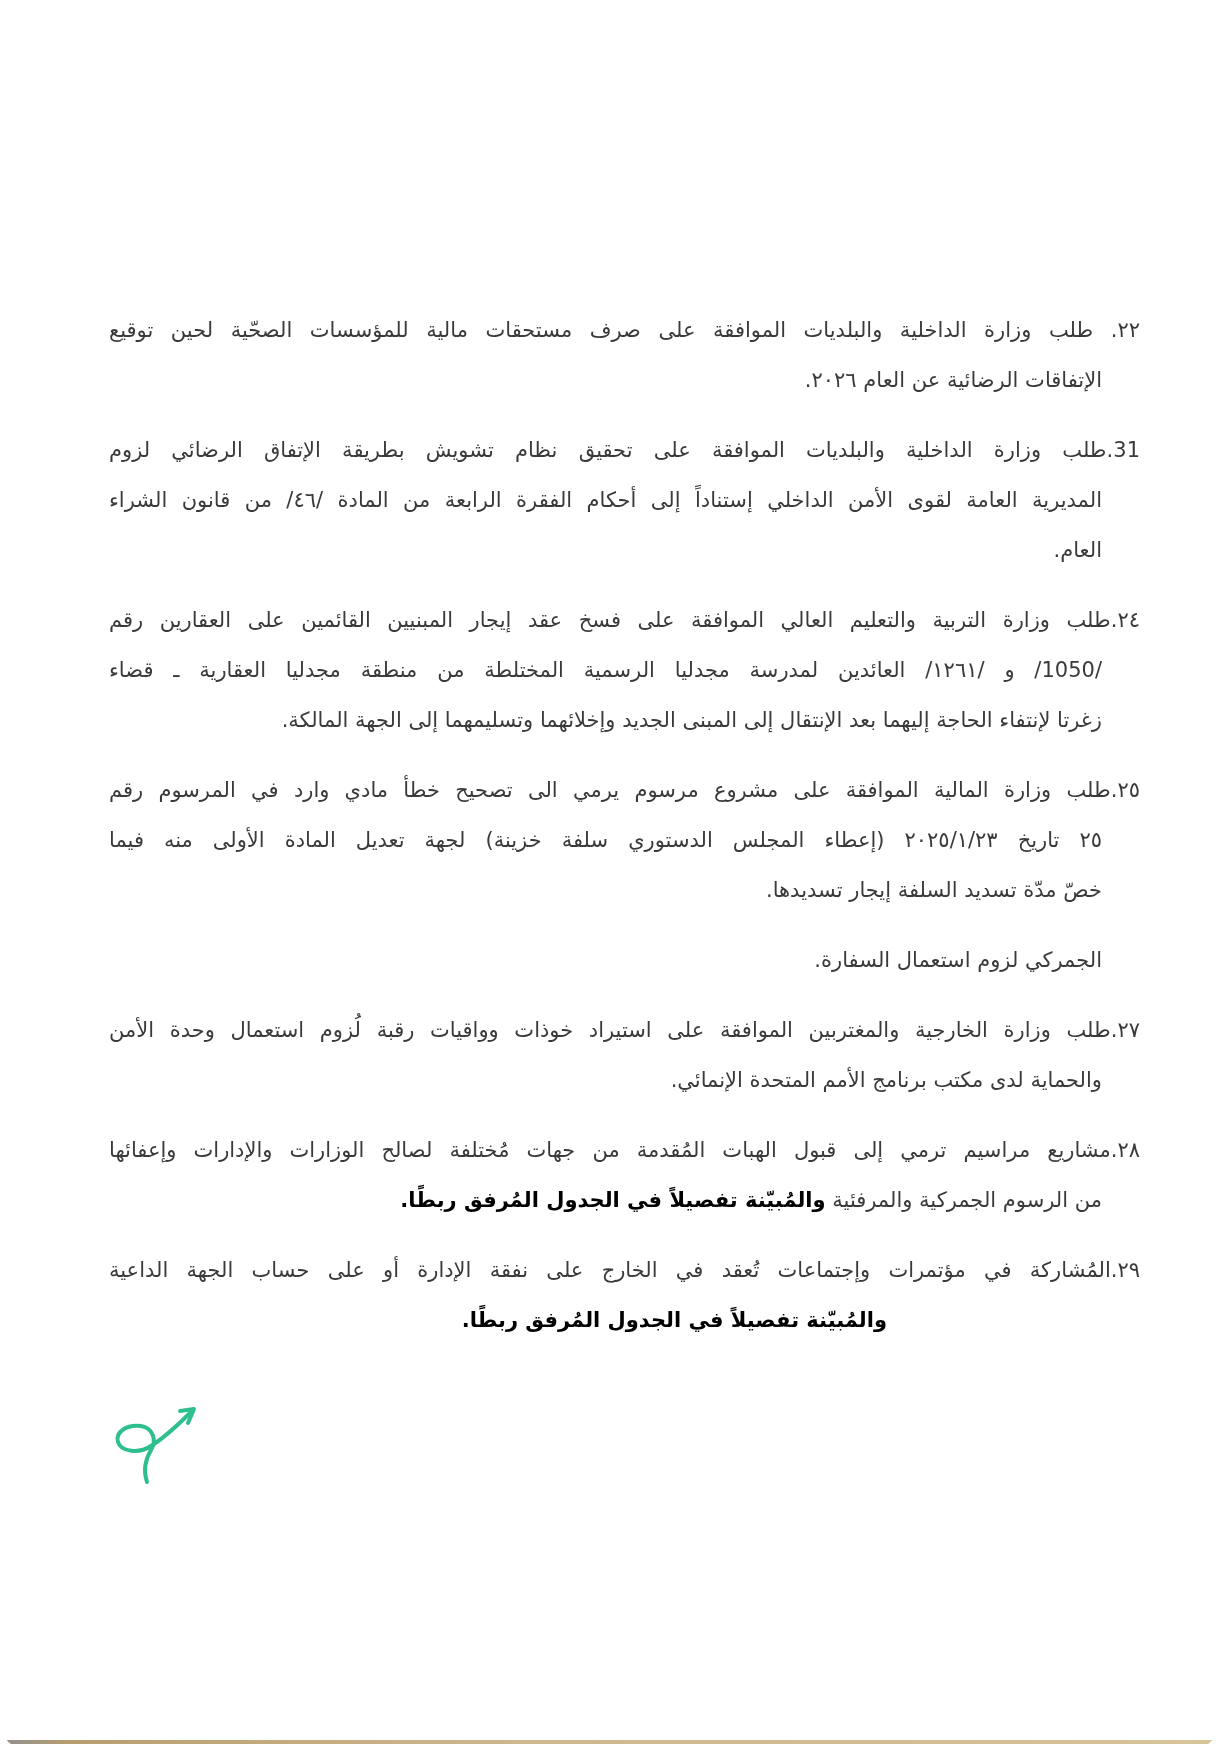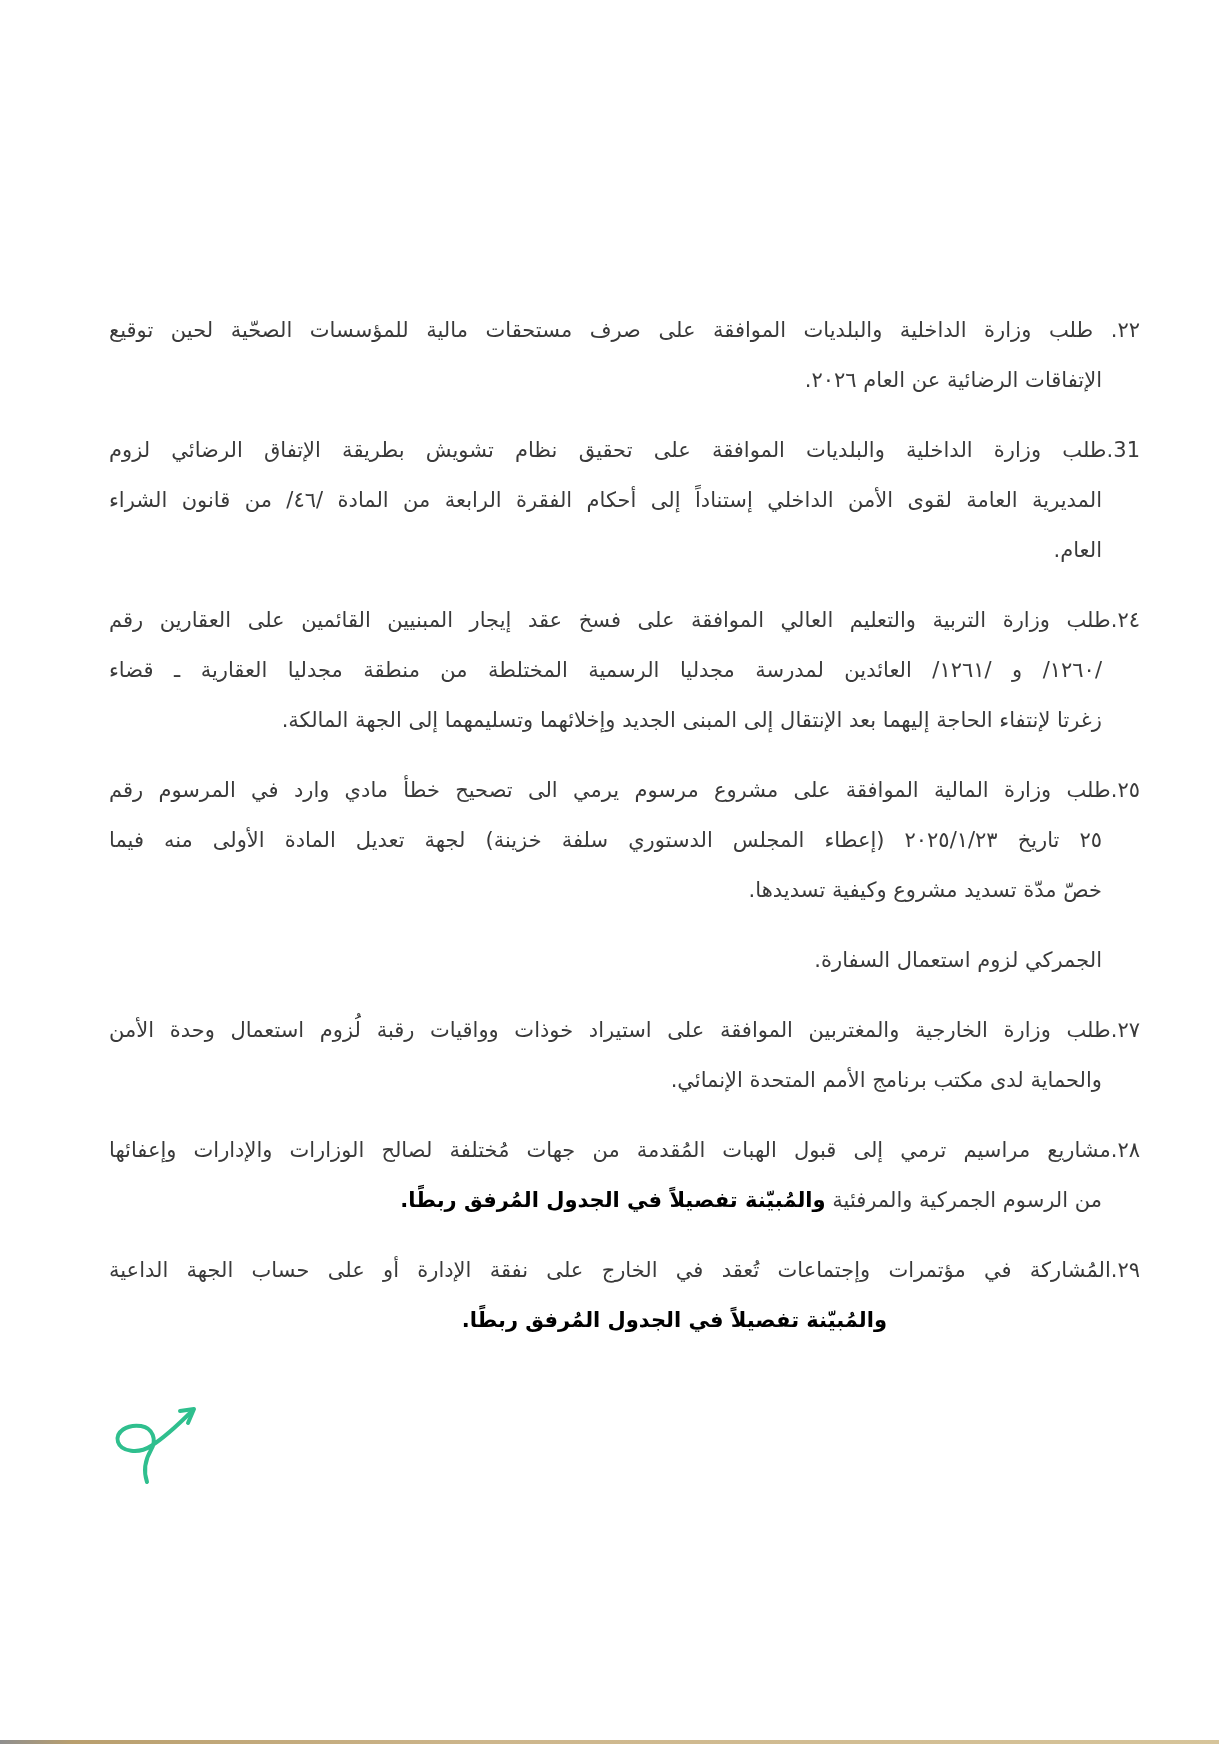--- a/index.html
+++ b/index.html
@@ -3,20 +3,21 @@
 <meta charset="utf-8">
 <style>
   html,body{margin:0;padding:0;background:#ffffff;}
   .page{
     position:relative;
     width:1219px;
     height:1750px;
     background:#ffffff;
     overflow:hidden;
     font-family:"DejaVu Sans", sans-serif;
+    border-radius:28px;
   }
   .doc{
     position:absolute;
     top:305px;
     right:79px;
     width:1031px;
     direction:rtl;
     color:#3a3a3a;
     font-size:21px;
   }
@@ -56,27 +57,27 @@
         <div class="line full first"><span>٢٢. طلب وزارة الداخلية والبلديات الموافقة على صرف مستحقات مالية للمؤسسات الصحّية لحين توقيع</span></div>
         <div class="line last"><span>الإتفاقات الرضائية عن العام ٢٠٢٦.</span></div>
       </div>
       <div class="item">
         <div class="line full first"><span>31.طلب وزارة الداخلية والبلديات الموافقة على تحقيق نظام تشويش بطريقة الإتفاق الرضائي لزوم</span></div>
         <div class="line full"><span>المديرية العامة لقوى الأمن الداخلي إستناداً إلى أحكام الفقرة الرابعة من المادة /٤٦/ من قانون الشراء</span></div>
         <div class="line last"><span>العام.</span></div>
       </div>
       <div class="item">
         <div class="line full first"><span>٢٤.طلب وزارة التربية والتعليم العالي الموافقة على فسخ عقد إيجار المبنيين القائمين على العقارين رقم</span></div>
-        <div class="line full"><span>/١٢٦٠/ و /١٢٦١/ العائدين لمدرسة مجدليا الرسمية المختلطة من منطقة مجدليا العقارية ـ قضاء</span></div>
+        <div class="line full"><span>/1050/ و /١٢٦١/ العائدين لمدرسة مجدليا الرسمية المختلطة من منطقة مجدليا العقارية ـ قضاء</span></div>
         <div class="line last"><span>زغرتا لإنتفاء الحاجة إليهما بعد الإنتقال إلى المبنى الجديد وإخلائهما وتسليمهما إلى الجهة المالكة.</span></div>
       </div>
       <div class="item">
         <div class="line full first"><span>٢٥.طلب وزارة المالية الموافقة على مشروع مرسوم يرمي الى تصحيح خطأ مادي وارد في المرسوم رقم</span></div>
         <div class="line full"><span>٢٥ تاريخ ٢٠٢٥/١/٢٣ (إعطاء المجلس الدستوري سلفة خزينة) لجهة تعديل المادة الأولى منه فيما</span></div>
-        <div class="line last"><span>خصّ مدّة تسديد مشروع وكيفية تسديدها.</span></div>
+        <div class="line last"><span>خصّ مدّة تسديد السلفة إيجار تسديدها.</span></div>
       </div>
       <div class="item">
         <div class="line last"><span>الجمركي لزوم استعمال السفارة.</span></div>
       </div>
       <div class="item">
         <div class="line full first"><span>٢٧.طلب وزارة الخارجية والمغتربين الموافقة على استيراد خوذات وواقيات رقبة لُزوم استعمال وحدة الأمن</span></div>
         <div class="line last"><span>والحماية لدى مكتب برنامج الأمم المتحدة الإنمائي.</span></div>
       </div>
       <div class="item">
         <div class="line full first"><span>٢٨.مشاريع مراسيم ترمي إلى قبول الهبات المُقدمة من جهات مُختلفة لصالح الوزارات والإدارات وإعفائها</span></div>

